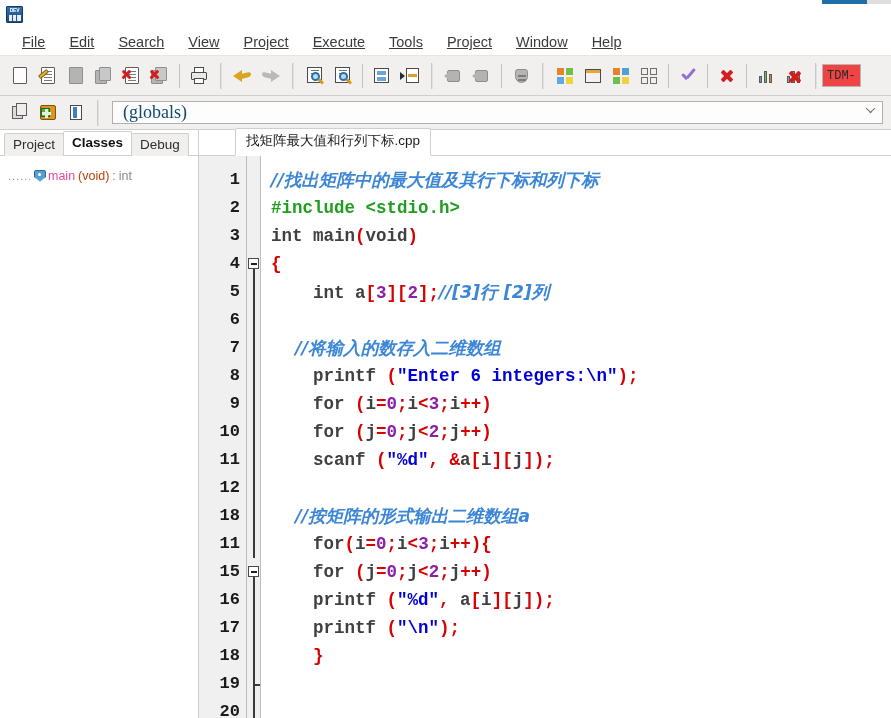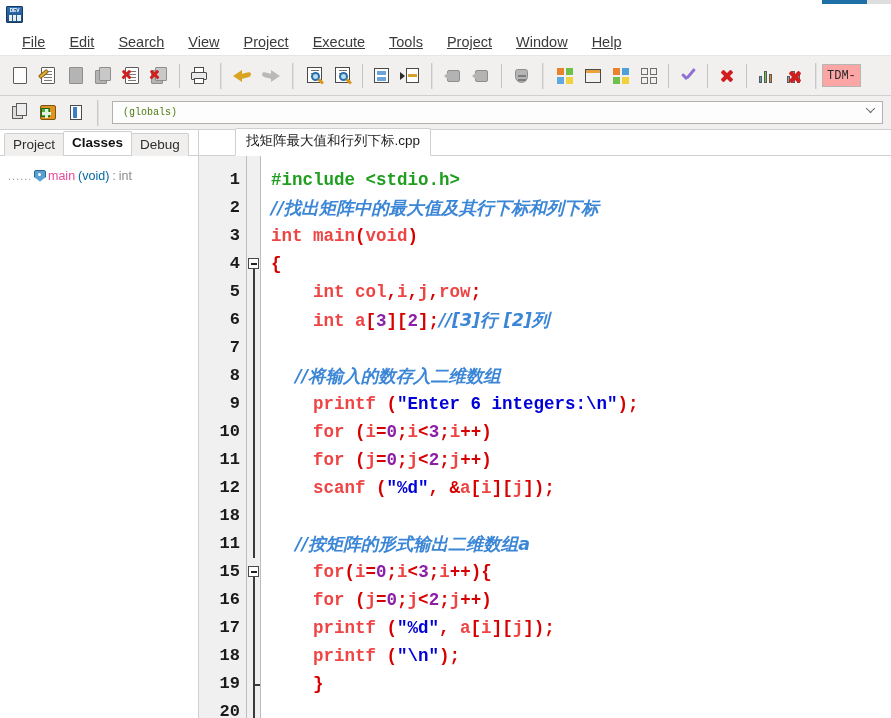--- a/index.html
+++ b/index.html
@@ -283,22 +283,22 @@
   .ic-book::after{
     content:"";position:absolute;left:2px;top:1px;width:4px;height:11px;background:#3b7fc4;
   }
   #globals-combo{
     flex:1 1 auto; height:23px; margin-left:8px; margin-right:8px;
     background:#fdfdfd; border:1px solid #b0b0b0;
     display:flex; align-items:center; justify-content:space-between;
     padding:0 6px 0 10px; min-width:0;
   }
   #globals-text{
-    font-family:Liberation Mono, monospace;
-    font-size:10px; color:#4d7c0f; white-space:nowrap;
+    font-family:Liberation Serif, serif;
+    font-size:18px; color:#0c4a6e; white-space:nowrap;
   }
   .chev-thin{
     width:11px;height:11px;position:relative;
   }
   .chev-thin::before,.chev-thin::after{
     content:"";position:absolute;top:3px;width:7px;height:1.4px;background:#6d6d6d;
   }
   .chev-thin::before{ left:0; transform:rotate(42deg); }
   .chev-thin::after { left:4.4px; transform:rotate(-42deg); }
 
@@ -351,21 +351,21 @@
     content:"";position:absolute;left:1px;top:0;width:10px;height:10px;
     background:#5a9fd4;border:1px solid #2c6894;
     border-radius:2px 2px 5px 5px;
     clip-path:polygon(0 0,100% 0,100% 62%,50% 100%,0 62%);
   }
   .tree-glyph::after{
     content:"";position:absolute;left:4.5px;top:3px;width:3px;height:3px;
     background:#ffffff;border-radius:50%;
   }
   .t-main{ font-weight:normal; color:#ec4899; }
-  .t-void{ color:#0369a1; }
+  .t-void{ color:#c2410c; }
   .t-colon{ color:#8a8a8a; }
   .t-int{ color:#8a8a8a; }
 
   
   #editorpanel{
     flex:1 1 auto; display:flex; flex-direction:column; background:#ffffff;
     min-width:0;
   }
   #editor-tabs{
     height:26px; display:flex; align-items:flex-end;
@@ -404,21 +404,21 @@
     font-family:"Liberation Mono", monospace;
     font-size:17px; font-weight:bold; color:#1a1a1a;
     text-align:right; padding-right:6px;
   }
   .cl{
     height:28px; line-height:28px; white-space:pre;
     font-family:"Liberation Mono", monospace;
     font-size:17.5px; font-weight:bold;
     color:#1a1a1a;
   }
-  .kw      { color:#ef4444;text-align:right; }
+  .kw      { color:#404040;text-align:right; }
   .pre     { color:#1f9e1f; }
   .str     { color:#0000d8; }
   .num     { color:#8b1fa8; }
   .punc    { color:#d60000; }
   .cmt-cjk { color:#3b86d6; font-style:italic; font-weight:bold;
              font-family:"DejaVu Sans", sans-serif; }
 
   
   .foldbox{
     position:absolute; left:1px; width:11px; height:11px;
@@ -642,21 +642,21 @@
           <i style="height:12px;background:#9a9a9a"></i>
           <i style="height:9px;background:#9a9a9a"></i>
         </span>
         <i class="bigx" style="left:4px;top:4px"></i>
       </span>
     </div>
   </div>
 
   <div class="tb-sep-thick"></div>
 
-  <div style="height:23px;border:1px solid #b6b6b6;background:#fca5a5;display:flex;align-items:center;padding:0 4px;">
+  <div style="height:23px;border:1px solid #b6b6b6;background:#ef4444;display:flex;align-items:center;padding:0 4px;">
     <span style="font-family:'Liberation Mono',monospace;font-size:12px;color:#2a2a2a;white-space:nowrap;">TDM-</span>
   </div>
 </div>
 
 <div id="toolbar2">
   <div class="tb-group">
     <div class="tbtn">
       <span class="ico">
         <i class="ic-copy"></i>
           <i class="ic-copy2"></i>
@@ -744,25 +744,24 @@
           <div class="foldbox" style="top: 410px;"></div>
           <div class="foldline" style="top: 421px; height: 9px;"></div>
           <div class="foldline" style="top: 430px; height: 28px;"></div>
           <div class="foldline" style="top: 458px; height: 28px;"></div>
           <div class="foldline" style="top: 486px; height: 28px;"></div>
           <div class="foldline" style="top: 514px; height: 28px;"></div>
           <div class="foldtick" style="top: 528px;"></div>
           <div class="foldline" style="top: 542px; height: 28px;"></div>
         </div>
       <div id="code-text">
+          <div class="cl"><span class="cmt-cjk">//找出矩阵中的最大值及其行下标和列下标</span></div>
           <div class="cl"><span class="pre">#include &lt;stdio.h&gt;</span></div>
-          <div class="cl"><span class="cmt-cjk">//找出矩阵中的最大值及其行下标和列下标</span></div>
           <div class="cl"><span class="kw">int main</span><span class="punc">(</span><span class="kw">void</span><span class="punc">)</span></div>
           <div class="cl"><span class="punc">{</span></div>
-          <div class="cl"><span class="kw">    int col</span><span class="punc">,</span><span class="kw">i</span><span class="punc">,</span><span class="kw">j</span><span class="punc">,</span><span class="kw">row</span><span class="punc">;</span></div>
           <div class="cl"><span class="kw">    int a</span><span class="punc">[</span><span class="num">3</span><span class="punc">][</span><span class="num">2</span><span class="punc">];</span><span class="cmt-cjk">//[3]行 [2]列</span></div>
           <div class="cl">&nbsp;</div>
           <div class="cl"><span class="cmt-cjk">    //将输入的数存入二维数组</span></div>
           <div class="cl"><span class="kw">    printf </span><span class="punc">(</span><span class="str">"Enter 6 integers:\n"</span><span class="punc">);</span></div>
           <div class="cl"><span class="kw">    for </span><span class="punc">(</span><span class="kw">i</span><span class="punc">=</span><span class="num">0</span><span class="punc">;</span><span class="kw">i</span><span class="punc">&lt;</span><span class="num">3</span><span class="punc">;</span><span class="kw">i</span><span class="punc">++)</span></div>
           <div class="cl"><span class="kw">    for </span><span class="punc">(</span><span class="kw">j</span><span class="punc">=</span><span class="num">0</span><span class="punc">;</span><span class="kw">j</span><span class="punc">&lt;</span><span class="num">2</span><span class="punc">;</span><span class="kw">j</span><span class="punc">++)</span></div>
           <div class="cl"><span class="kw">    scanf </span><span class="punc">(</span><span class="str">"%d"</span><span class="punc">, &amp;</span><span class="kw">a</span><span class="punc">[</span><span class="kw">i</span><span class="punc">][</span><span class="kw">j</span><span class="punc">]);</span></div>
           <div class="cl">&nbsp;</div>
           <div class="cl"><span class="cmt-cjk">    //按矩阵的形式输出二维数组a</span></div>
           <div class="cl"><span class="kw">    for</span><span class="punc">(</span><span class="kw">i</span><span class="punc">=</span><span class="num">0</span><span class="punc">;</span><span class="kw">i</span><span class="punc">&lt;</span><span class="num">3</span><span class="punc">;</span><span class="kw">i</span><span class="punc">++){</span></div>

